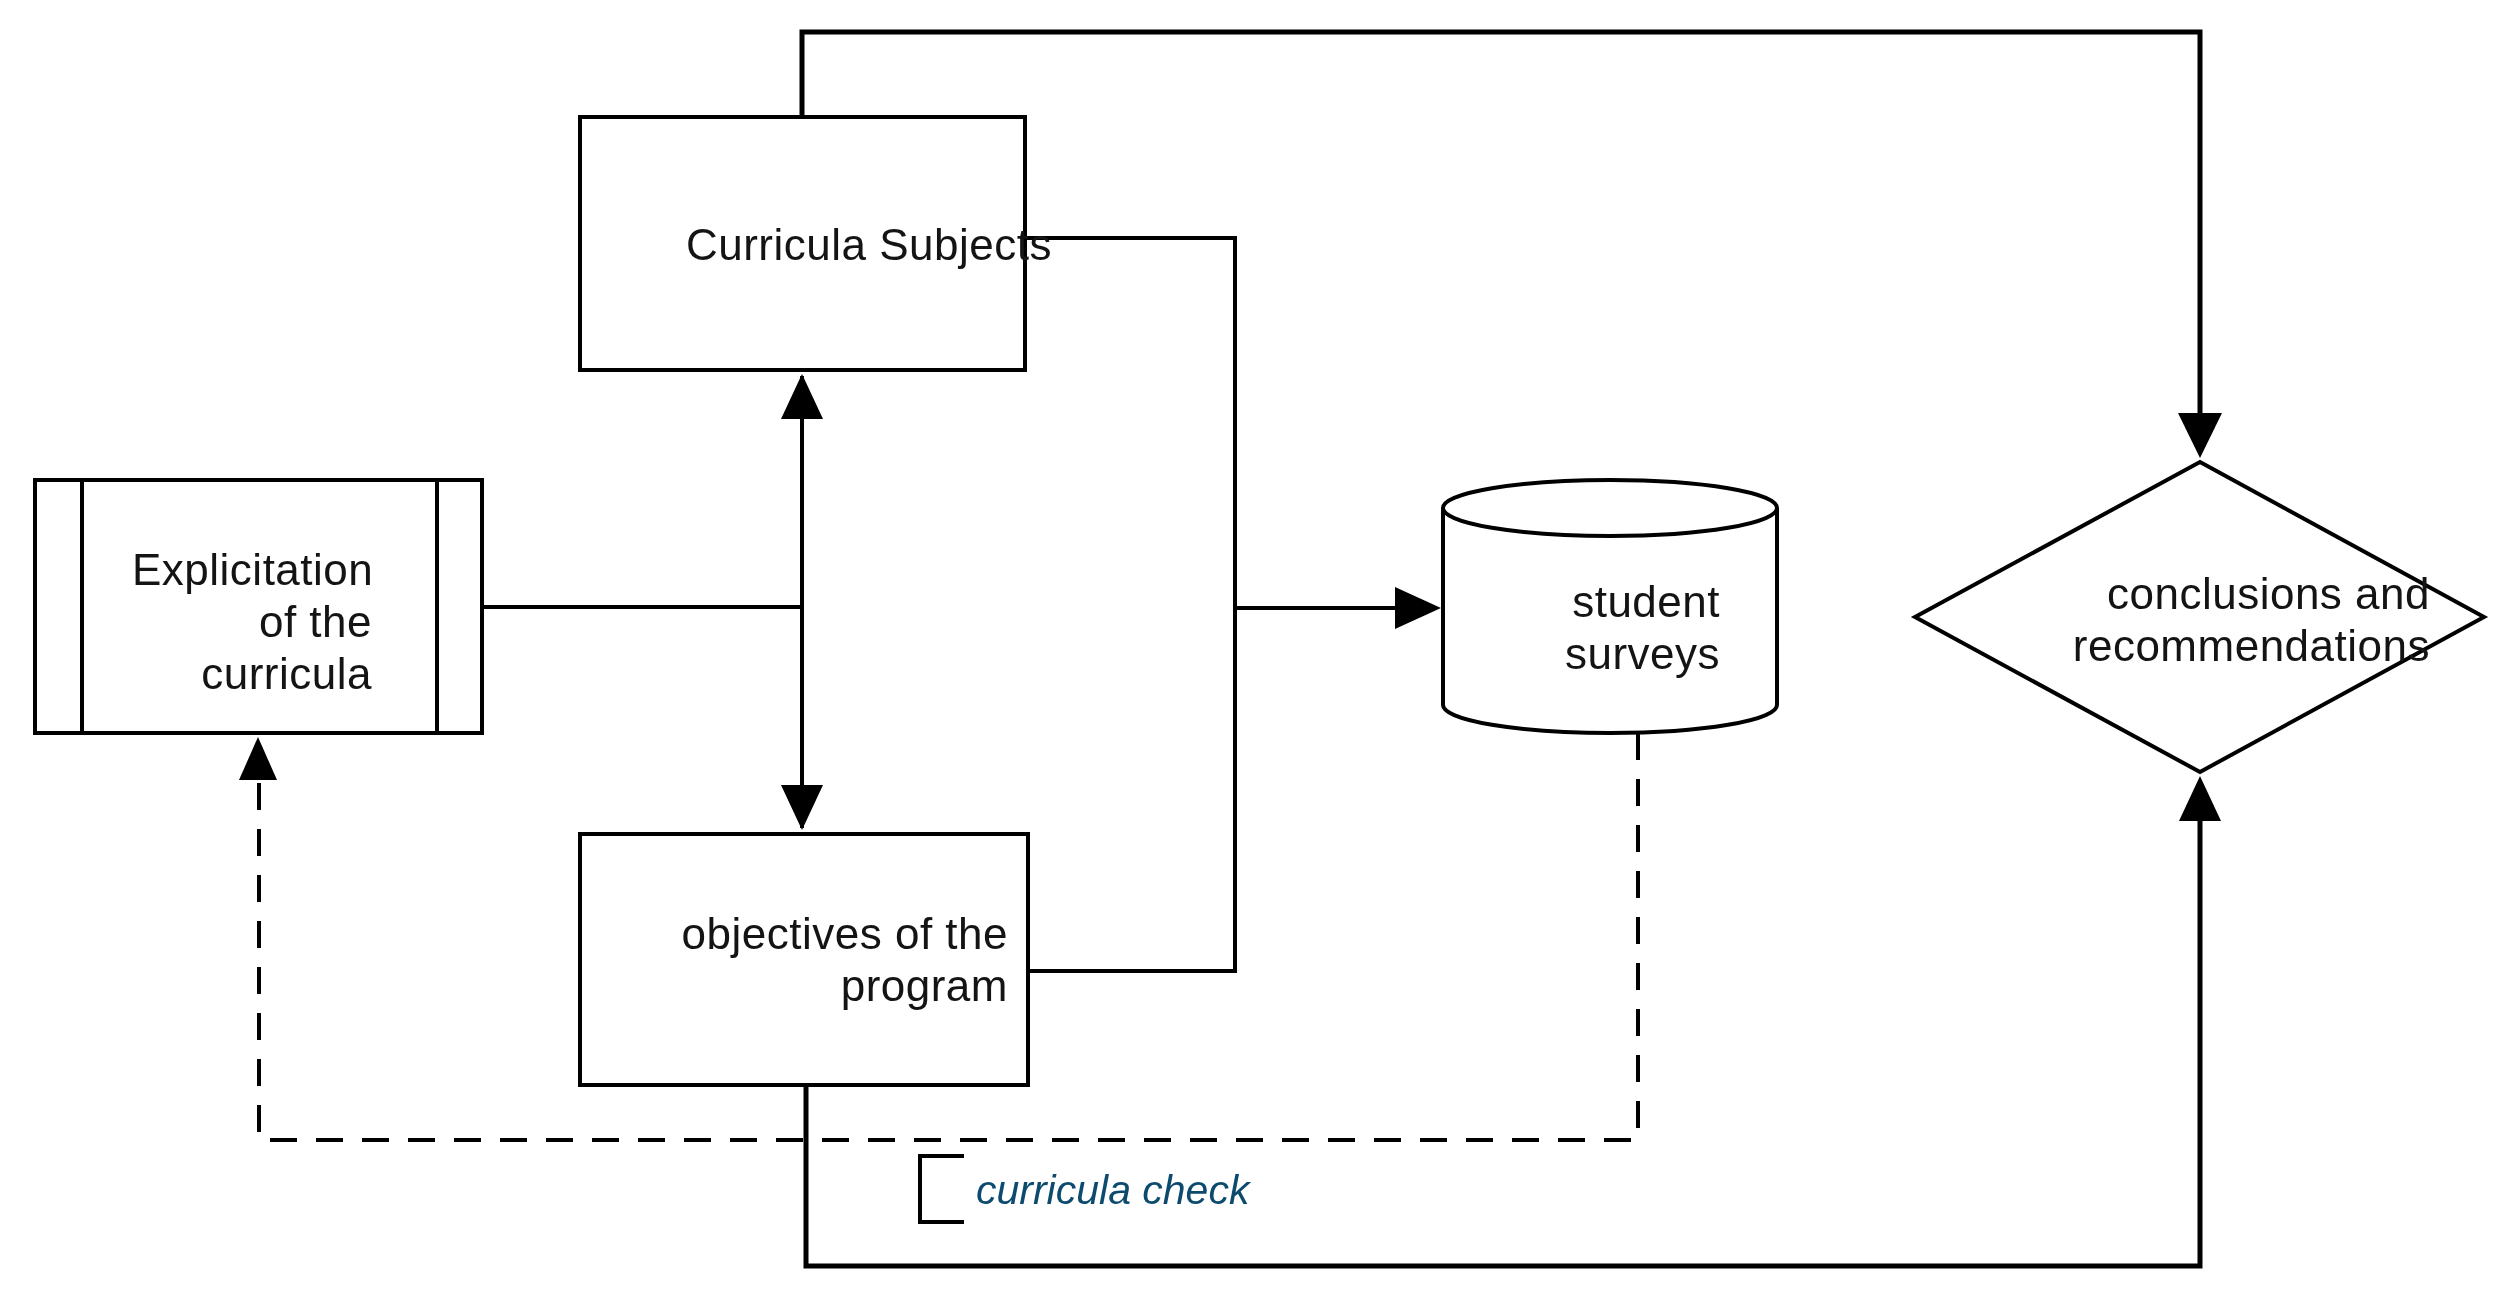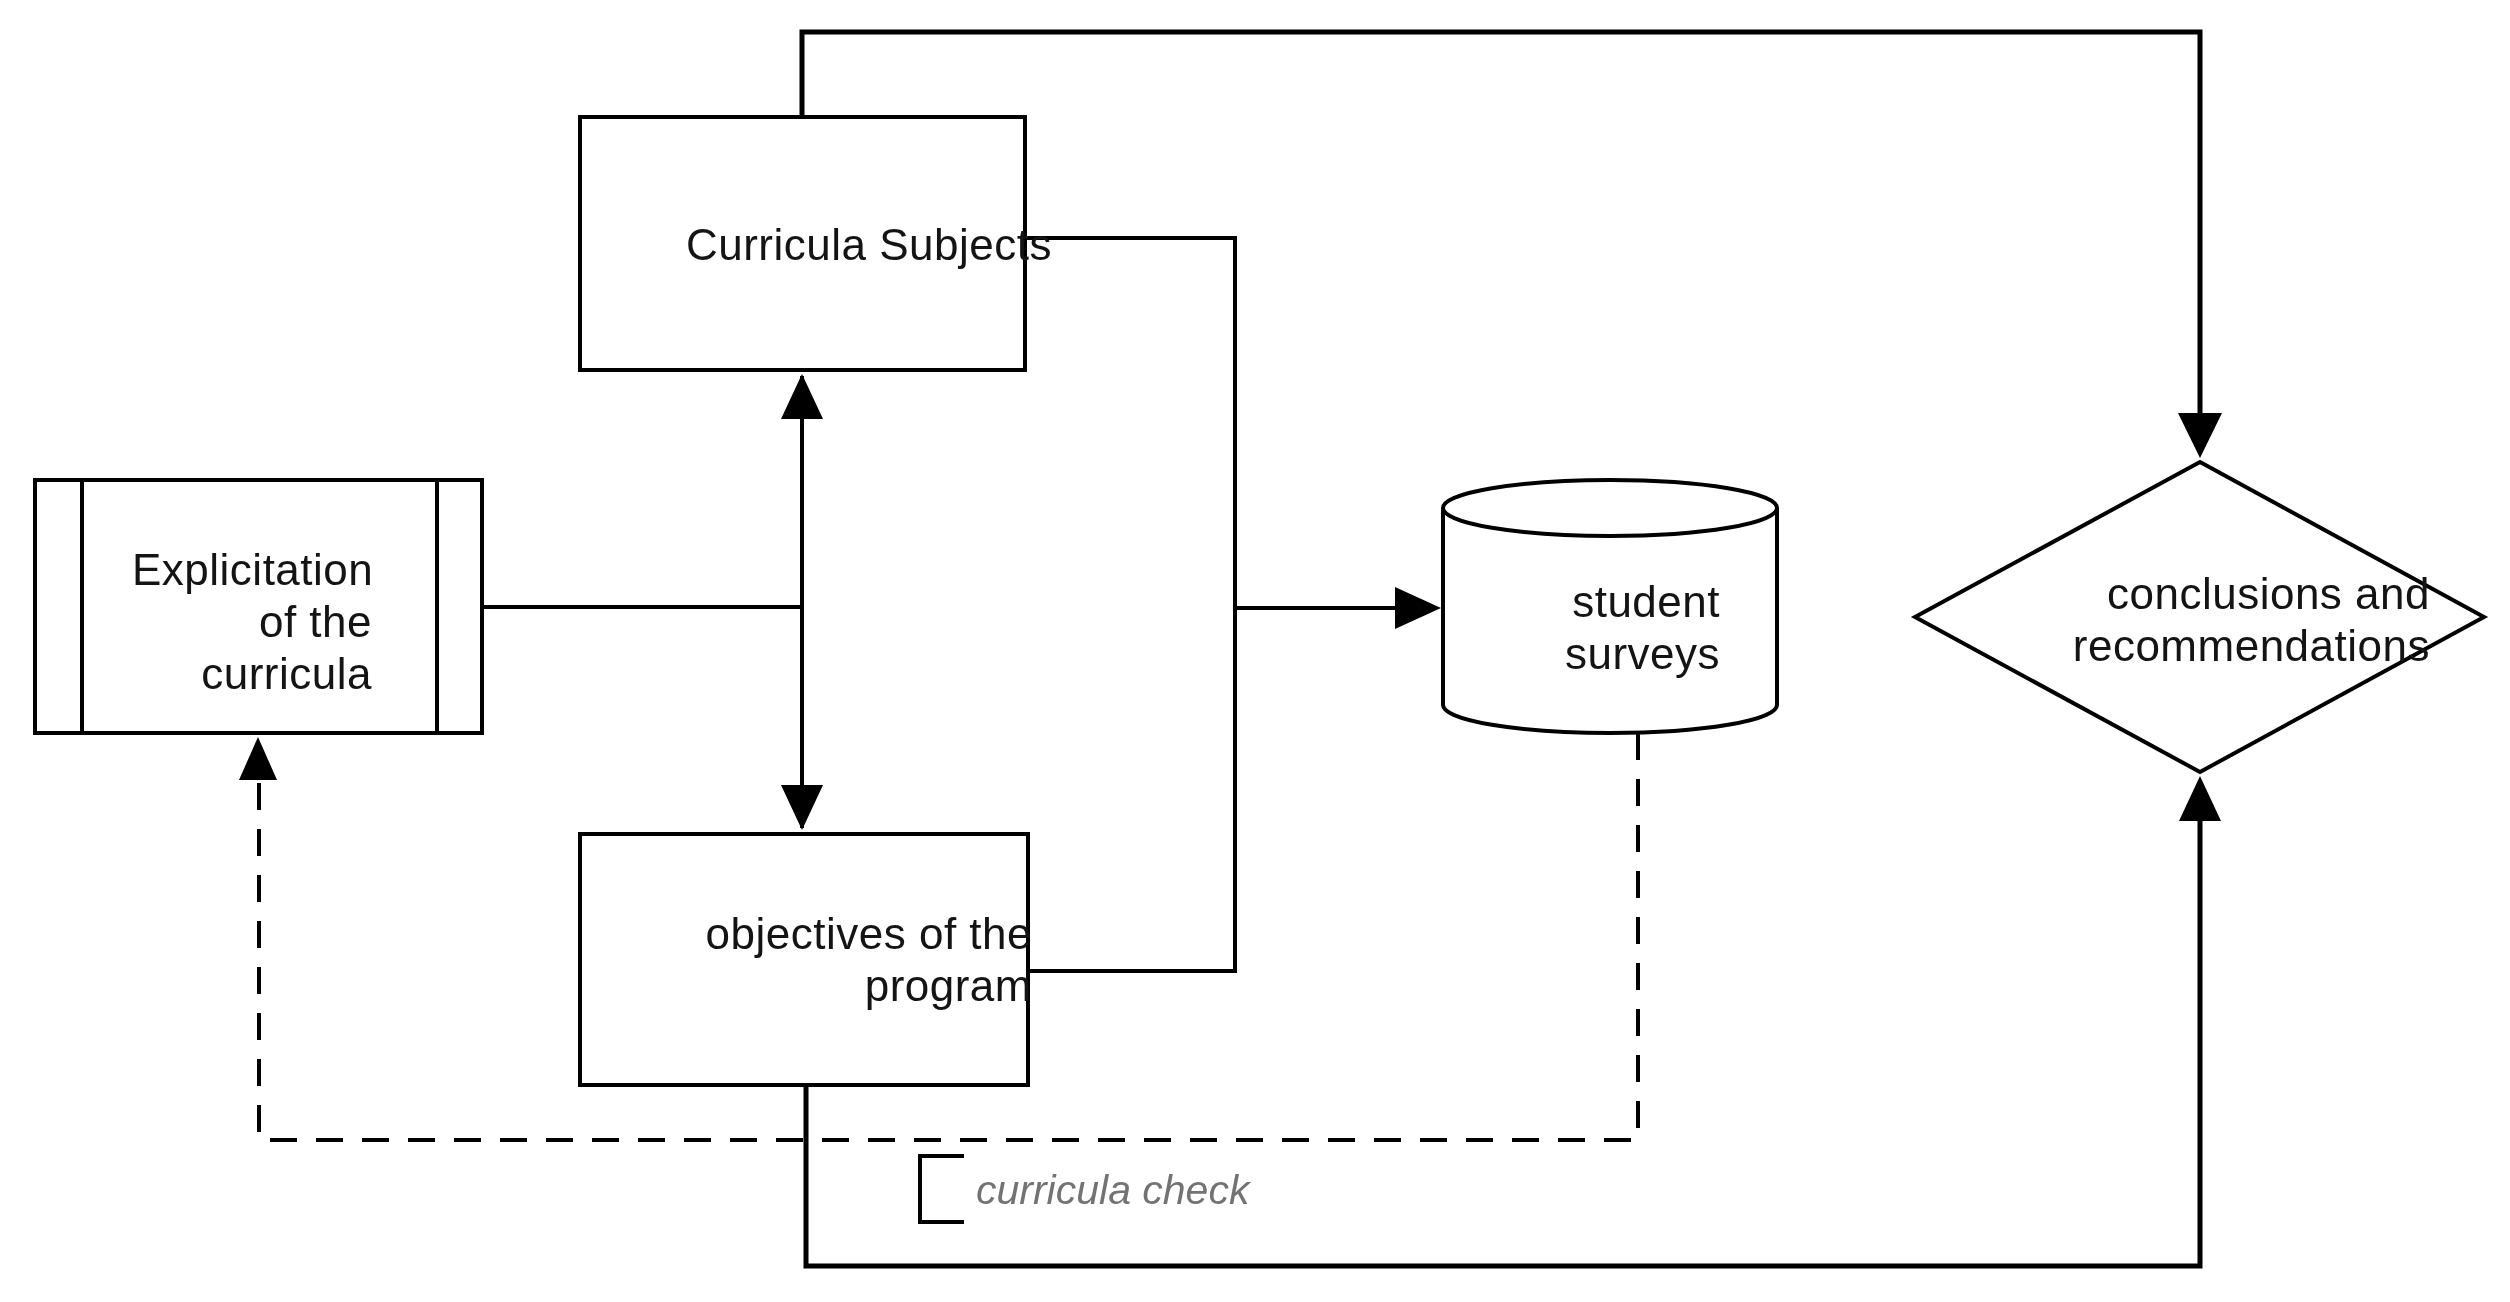--- a/index.html
+++ b/index.html
@@ -23,21 +23,21 @@
     text-align: right;
     color: #141414;
     font-size: 44px;
     line-height: 52px;
     letter-spacing: 0.5px;
     white-space: normal;
   }
   .edge-label {
     position: absolute;
     transform: translateY(-50%);
-    color: #737373;
+    color: #0c4a6e;
     font-size: 41px;
     font-style: italic;
     white-space: nowrap;
   }
 </style>
 </head>
 <body>
 
 <div id="flowchart">
 
@@ -93,21 +93,21 @@
     <polygon points="802,830 781,785 823,785" fill="#000000"></polygon>
     <polygon points="1441,608 1395,587 1395,629" fill="#000000"></polygon>
     <polygon points="2200,776 2179,821 2221,821" fill="#000000"></polygon>
     <polygon points="258,737 239,780 277,780" fill="#000000"></polygon>
   </svg>
 
   <div class="node-label" style="left:802px; top:245px; width:500px;">Curricula Subjects</div>
 
   <div class="node-label" style="left:252px; top:606px; width:240px;margin-top:16px;">Explicitation of the curricula</div>
 
-  <div class="node-label" style="left:832px; top:960px; width:400px;">objectives of the program</div>
+  <div class="node-label" style="left:808px; top:960px; width:400px;">objectives of the program</div>
 
   <div class="node-label" style="left:2200px; top:620px; width:460px;">conclusions and recommendations</div>
 
   <div class="node-label" style="left:1610px; top:628px; width:220px;">student surveys</div>
 
   <div class="edge-label" style="left:976px; top:1190px;">curricula check</div>
 
 </div>
 
 </body></html>

